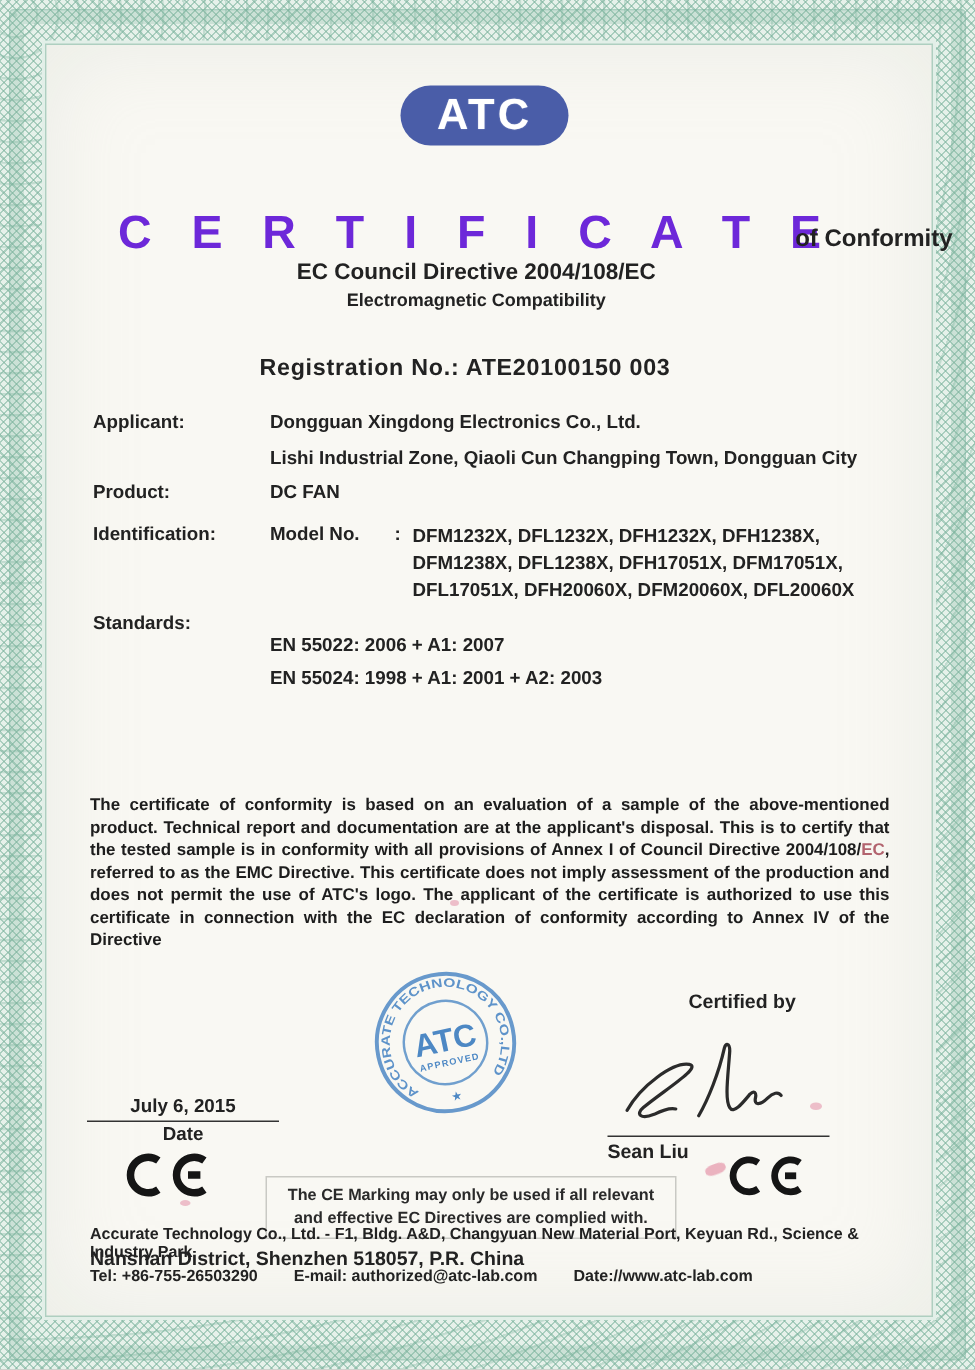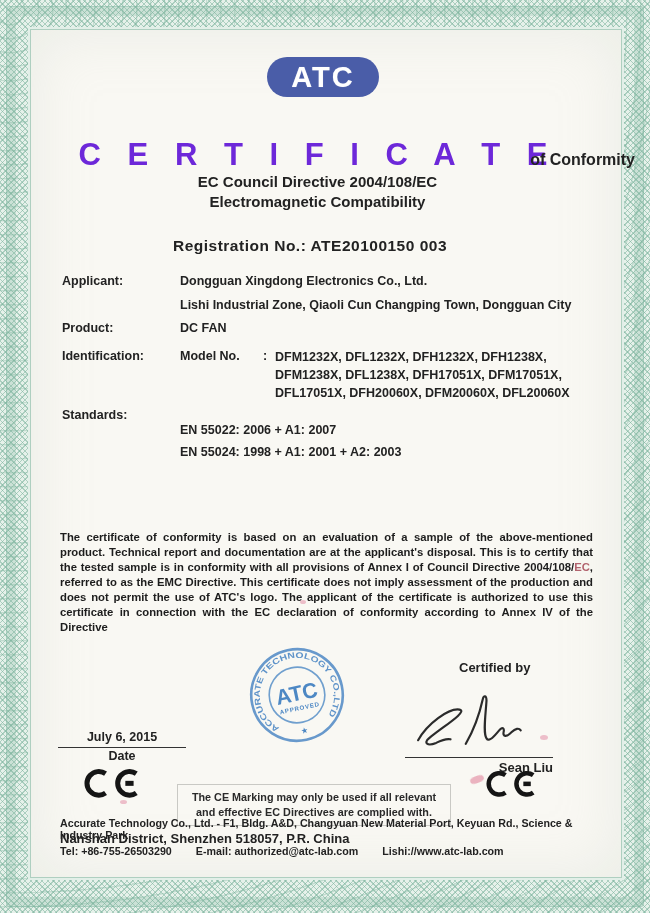--- a/index.html
+++ b/index.html
@@ -37,21 +37,21 @@
     display:flex; align-items:center; justify-content:center;
     color:#fff; font-size:29px; font-weight:bold; letter-spacing:2px;
     text-shadow:0 0 1px rgba(255,255,255,.4);
   }
   .cert-title {
     position:absolute; left:0; right:15px; top:113px; text-align:center;
     font-size:31px; font-weight:bold; letter-spacing:9px; color:#6d28d9;margin-top:24px;
   }
   .cert-subtitle   { position:absolute; left:0; right:15px; top:151px; text-align:right; font-size:16px; font-weight:bold; }
   .cert-directive  { position:absolute; left:0; right:15px; top:173px; text-align:center; font-size:15px; font-weight:bold; }
-  .cert-emc       { position:absolute; left:0; right:15px; top:193px; text-align:center; font-size:15px; font-weight:bold; }
+  .cert-emc       { position:absolute; left:0; right:15px; top:193px; text-align:center; font-size:12px; font-weight:bold; }
   .registration    { position:absolute; left:0; right:30px; top:237px; text-align:center; font-size:15.5px; font-weight:bold; letter-spacing:.5px; }
 
   
   .field-label { position:absolute; left:62px; width:115px; font-size:12.5px; font-weight:bold; }
   .field-value { position:absolute; left:180px; font-size:12.5px; font-weight:bold; }
   .lbl-applicant { top:274px; } .val-applicant { top:274px; }
   .val-applicant2 { top:298px; }
   .lbl-product { top:321px; } .val-product { top:321px; }
   .lbl-ident  { top:349px; }
   .val-model-label { top:349px; left:180px; width:85px; }
@@ -70,21 +70,21 @@
   .ec-tint { color:#b2636e;margin-top:40px; }
 
   
   .stamp {
     position:absolute; left:248px; top:646px; width:98px; height:98px;
     transform:rotate(-12deg); opacity:.92;
   }
   .certified-by { position:absolute; left:459px; top:660px; font-size:13px; font-weight:bold; }
   .signature-svg { position:absolute; left:408px; top:688px; width:148px; height:72px; }
   .sign-line { position:absolute; left:405px; top:757px; width:148px; border-top:1.5px solid #333; }
-  .signer-name { position:absolute; left:405px; top:760px; width:148px; text-align:right; font-size:13px; font-weight:bold; }
+  .signer-name { position:absolute; left:405px; top:760px; width:148px; text-align:left; font-size:13px; font-weight:bold; }
   .date-value { position:absolute; left:58px; top:730px; width:128px; text-align:center; font-size:12.5px; font-weight:bold; }
   .date-line  { position:absolute; left:58px; top:747px; width:128px; border-top:1.5px solid #333; }
   .date-label { position:absolute; left:58px; top:749px; width:128px; text-align:center; font-size:12.5px; font-weight:bold; }
 
   
   .ce-left  { position:absolute; left:84px;  top:768px; width:62px; }
   .ce-right { position:absolute; left:486px; top:770px; width:56px; }
   .ce-note-box {
     position:absolute; left:177px; top:784px; width:274px; height:42px;
     border:1px solid #c9c9c4; display:flex; align-items:center; justify-content:center;
@@ -182,21 +182,21 @@
       <path d="M36.5 9.6 A20 20 0 1 0 36.5 42.4" fill="none" stroke="#151515" stroke-width="8.5"></path>
       <path d="M88.5 9.6 A20 20 0 1 0 88.5 42.4" fill="none" stroke="#151515" stroke-width="8.5"></path>
       <line x1="70" y1="26" x2="84" y2="26" stroke="#151515" stroke-width="8.5"></line>
     </svg>
 
     <div class="footer-line1">Accurate Technology Co., Ltd. - F1, Bldg. A&amp;D, Changyuan New Material Port, Keyuan Rd., Science &amp; Industry Park</div>
     <div class="footer-line2">Nanshan District, Shenzhen 518057, P.R. China</div>
     <div class="footer-contacts">
       <span>Tel: +86-755-26503290</span>
       <span>E-mail: authorized@atc-lab.com</span>
-      <span>Lishi://www.atc-lab.com</span>
+      <span>Date://www.atc-lab.com</span>
     </div>
 
     <div class="speck speck1"></div>
     <div class="speck speck2"></div>
     <div class="speck speck3"></div>
     <div class="speck speck4"></div>
   </div>
 </div>
 
 </body></html>

